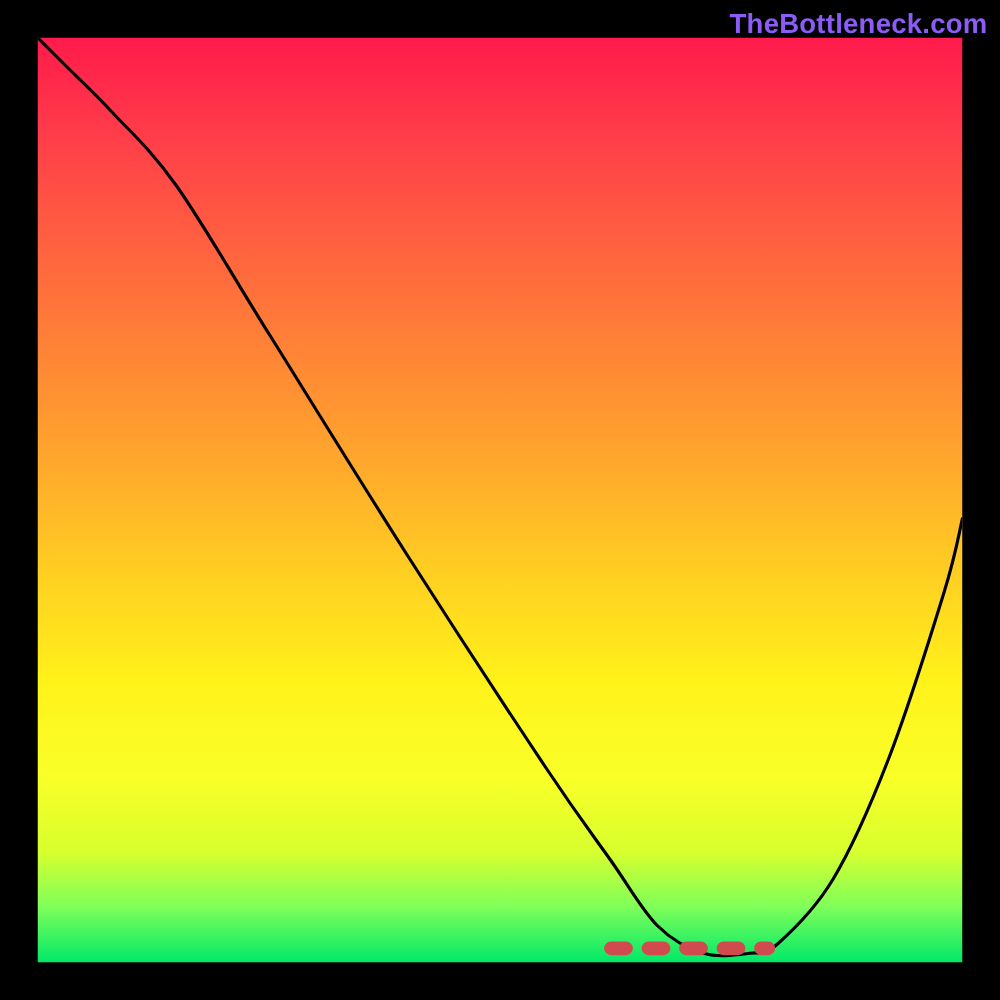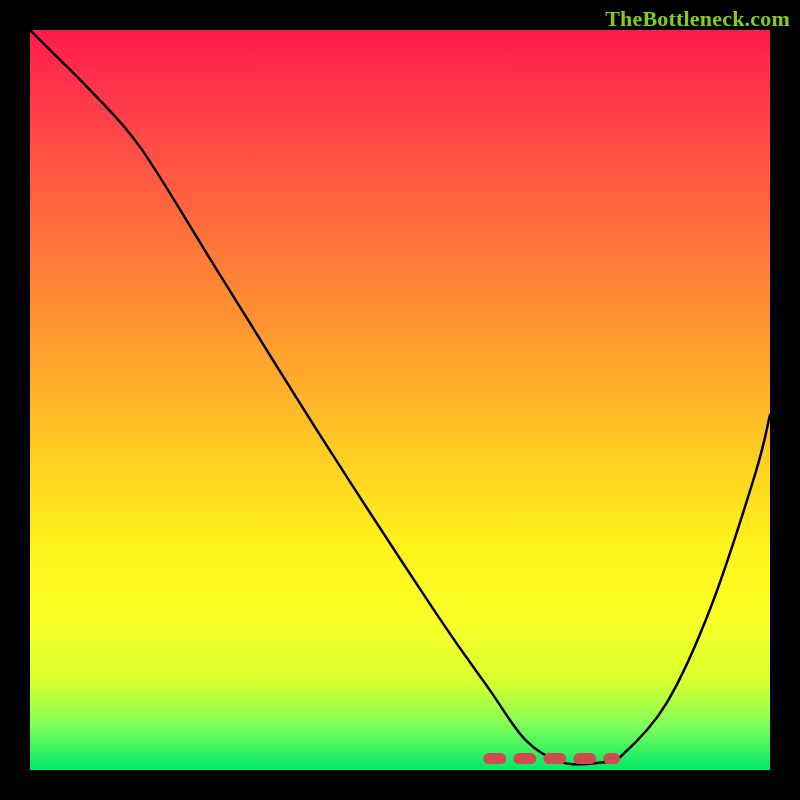--- a/index.html
+++ b/index.html
@@ -13,24 +13,24 @@
   .container {
     position: relative;
     width: 800px;
     height: 800px;
     background: #000;
   }
   .watermark {
     position: absolute;
     top: 6px;
     right: 10px;
-    font-family: Liberation Serif, serif;
+    font-family: Liberation Sans, sans-serif;
     font-size: 22px;
     font-weight: 600;
-    color: #84cc16;
+    color: #8b5cf6;
     letter-spacing: 0.2px;
   }
   .plot-area {
     position: absolute;
     left: 30px;
     top: 30px;
     width: 740px;
     height: 740px;
     overflow: hidden;
   }

